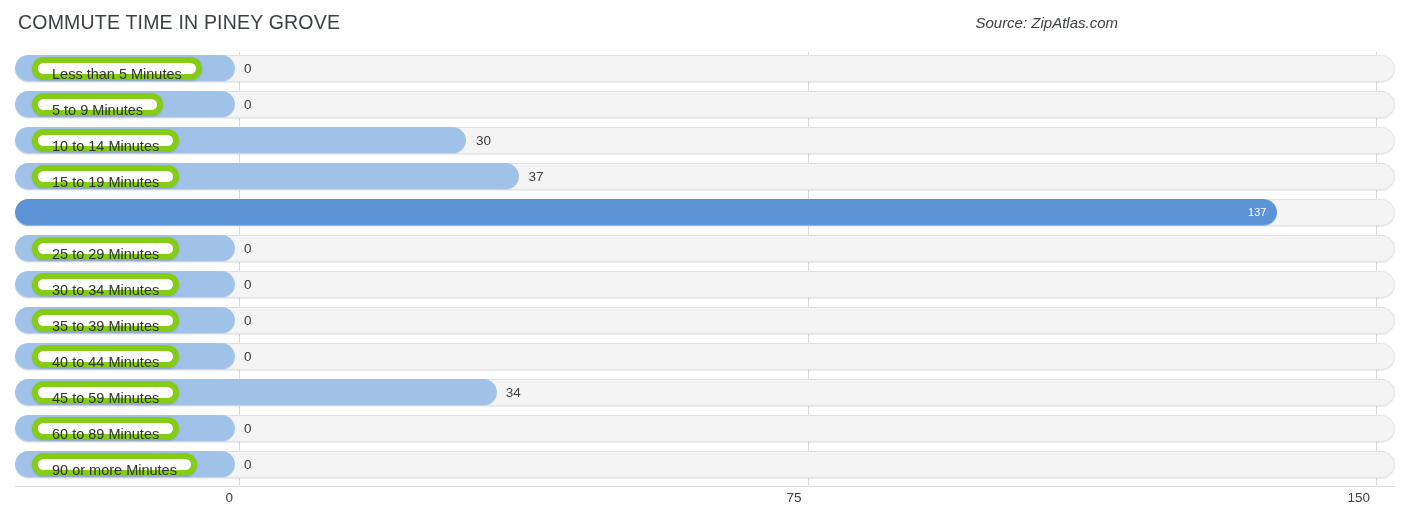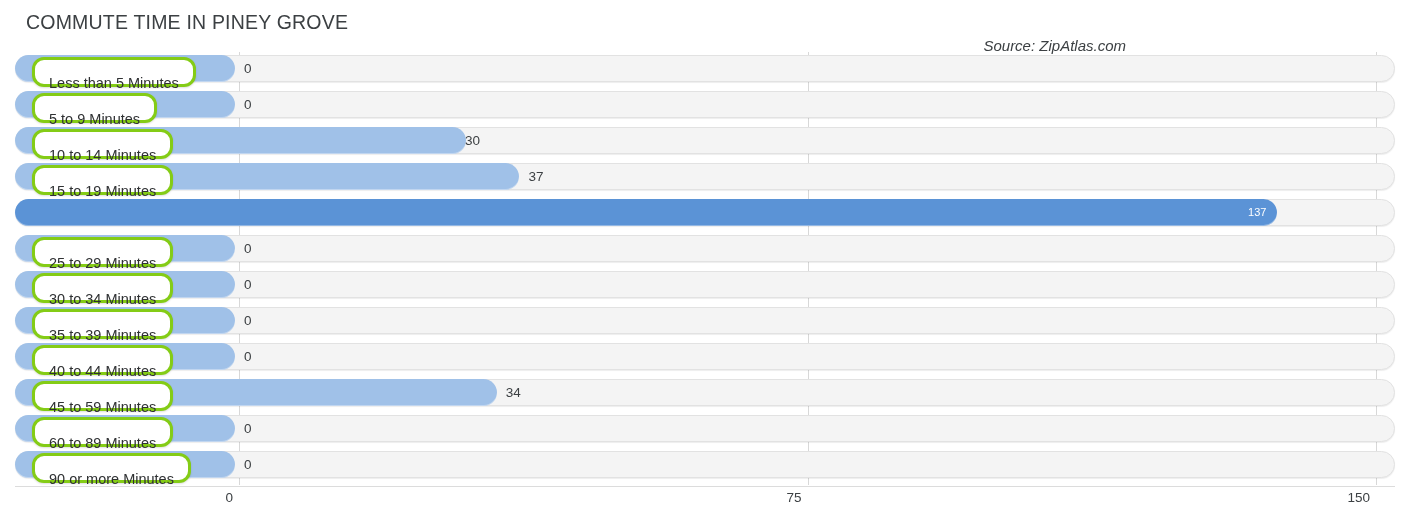--- a/index.html
+++ b/index.html
@@ -17,21 +17,21 @@
   }
   .chart-root {
     position: relative;
     width: 1406px;
     height: 524px;
   }
 
   
   .header {
     position: absolute;
-    left: 12px; top: 0;
+    left: 4px; top: 0;
     width: 1126px;
     height: 46px;
   }
   .chart-title {
     position: absolute;
     left: 14px;
     top: 11px;
     font-size: 19.5px;
     letter-spacing: 0.2px;
     color: #3c4043;
@@ -39,21 +39,20 @@
     white-space: nowrap;
   }
   .chart-source {
     position: absolute;
     right: 12px;
     top: 14px;
     font-size: 15px;
     font-style: italic;
     color: #3c4043;
     white-space: nowrap;
-    margin-top: 23px;
   }
 
   
   .plot {
     position: absolute;
     left: 0;
     top: 50px;
     width: 1406px;
     height: 435px;
   }
@@ -126,24 +125,24 @@
     font-size: 13.5px;
     color: #3c4043;
     white-space: nowrap;
   }
   .pill {
     position: absolute;
     left: 17px;
     top: 2px;
     height: 23px;
     line-height: 23px;
-    padding: 12px 14px;
+    padding: 0 14px;
     box-sizing: border-box;
     background: #ffffff;
-    border: 3px solid #84cc16;
+    border: 6px solid #84cc16;
     border-radius: 12px;
     font-size: 14.5px;
     color: #2f3133;
     white-space: nowrap;
     box-shadow: 0 1px 2px rgba(0,0,0,0.13);
   }
 
   
   .axis {
     position: absolute;
@@ -195,21 +194,21 @@
         </div>
         <div class="row" style="top: 41px;">
           <div class="track"></div>
           <div class="bar" style="width: 220px;"></div>
           <span class="value-label" style="left: 229px;">0</span>
           <div class="pill">5 to 9 Minutes</div>
         </div>
         <div class="row" style="top: 77px;">
           <div class="track"></div>
           <div class="bar" style="width: 451.4px;"></div>
-          <span class="value-label" style="left: 450px;">30</span>
+          <span class="value-label" style="left: 461px;">30</span>
           <div class="pill">10 to 14 Minutes</div>
         </div>
         <div class="row" style="top: 113px;">
           <div class="track"></div>
           <div class="bar" style="width: 504.46px;"></div>
           <span class="value-label" style="left: 513.46px;">37</span>
           <div class="pill">15 to 19 Minutes</div>
         </div>
         <div class="row" style="top: 149px;">
           <div class="track"></div>

